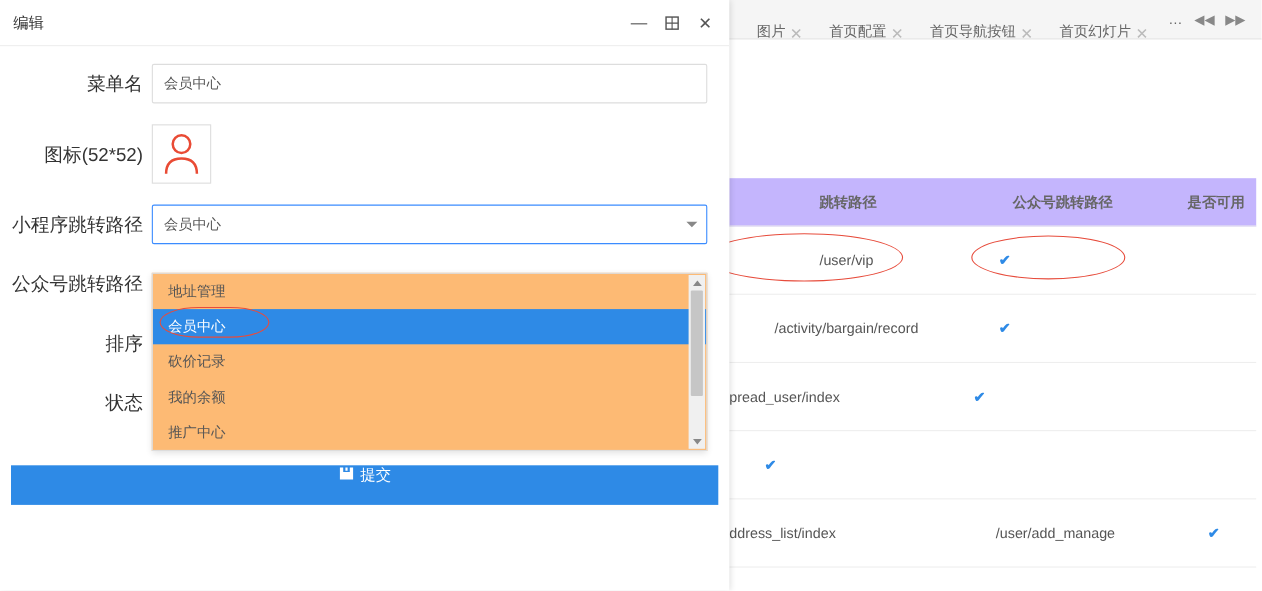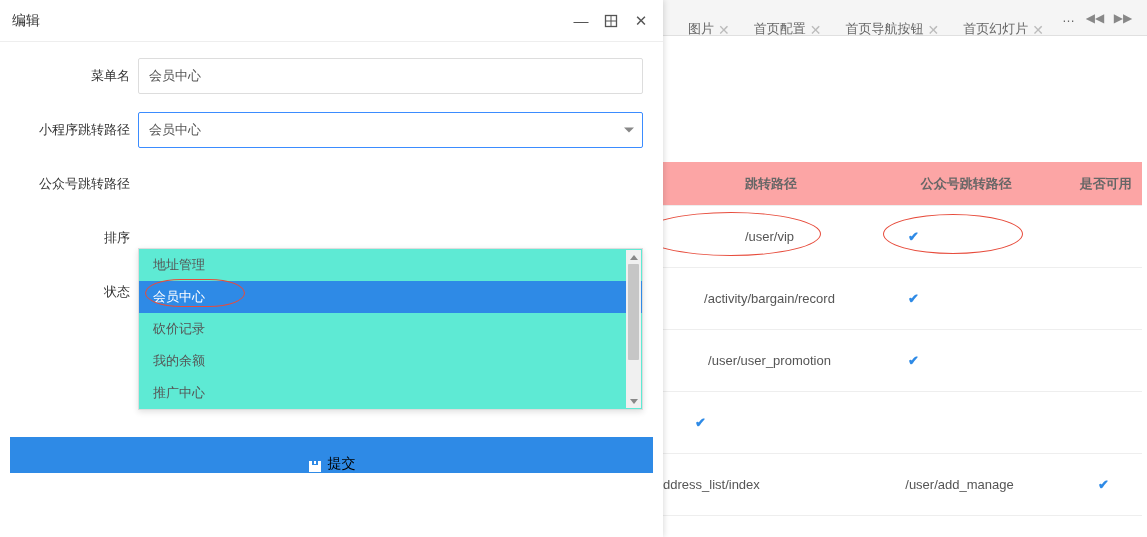--- a/index.html
+++ b/index.html
@@ -65,21 +65,21 @@
       right: 0;
       bottom: 0;
       background: #fff;
     }
     .table-header {
       position: absolute;
       top: 126px;
       left: 663px;
       right: 5px;
       height: 44px;
-      background: #fca5a5;
+      background: #c4b5fd;
       display: flex;
       align-items: center;
       border-bottom: 1px solid #eee;
       padding-left: 16px;
     }
     .th {
       color: #666;
       font-weight: bold;
       text-align: center;
     }
@@ -159,21 +159,21 @@
     .form-row {
       display: flex;
       align-items: center;
       margin-bottom: 18px;
       height: 36px;
     }
     .form-label {
       width: 128px;
       text-align: right;
       color: #333;
-      font-size: 13px;
+      font-size: 17px;
       padding-right: 8px;
     }
     .form-control {
       flex: 1;
     }
     .text-input {
       width: 505px;
       height: 36px;
       border: 1px solid #ddd;
       border-radius: 2px;
@@ -222,21 +222,21 @@
       border-left: 5px solid transparent;
       border-right: 5px solid transparent;
       border-top: 5px solid #888;
     }
 
     .dropdown {
       position: absolute;
       top: 248px;
       left: 138px;
       width: 505px;
-      background: #5eead4;
+      background: #fdba74;
       border: 1px solid #ddd;
       box-shadow: 0 2px 6px rgba(0,0,0,0.12);
       z-index: 30;
     }
     .dropdown-inner {
       max-height: 190px;
       overflow-y: hidden;
       position: relative;
     }
     .dropdown-item {
@@ -283,28 +283,28 @@
       justify-content: center;
     }
     .dd-scroll-arrow.up { top: 0; }
     .dd-scroll-arrow.down { bottom: 0; }
     .tri-up { width:0;height:0;border-left:4px solid transparent;border-right:4px solid transparent;border-bottom:5px solid #888;}
     .tri-down { width:0;height:0;border-left:4px solid transparent;border-right:4px solid transparent;border-top:5px solid #888;}
 
     
     .submit-bar {
       position: absolute;
-      bottom: 64px;
+      bottom: 78px;
       left: 10px;
       right: 10px;
       height: 36px;
       background: #2e8ae6;
-      color: #000000;
-      display: flex;
-      align-items: flex-end;
+      color: #ffffff;
+      display: flex;
+      align-items: flex-start;
       justify-content: center;
       cursor: pointer;
       font-size: 14px;
       z-index: 5;
     }
     .submit-icon {
       margin-right: 6px;
       display: inline-flex;
     }
   </style>
@@ -344,21 +344,21 @@
       <div class="red-ellipse" style="top:6px; left:-22px; width:180px; height:44px;"></div>
       <div class="red-ellipse" style="top:8px; left:220px; width:140px; height:40px;"></div>
       <div class="cell-pub">/user/vip</div>
       <div class="cell-avail"><span class="check-icon">✔</span></div>
     </div>
     <div class="row">
       <div class="cell-pub">/activity/bargain/record</div>
       <div class="cell-avail"><span class="check-icon">✔</span></div>
     </div>
     <div class="row">
-      <div class="cell-pub">/user/user_promotion</div>
+      <div class="cell-mini">pread_user/index</div>
       <div class="cell-avail"><span class="check-icon">✔</span></div>
     </div>
     <div class="row">
       <div class="cell-avail"><span class="check-icon">✔</span></div>
     </div>
     <div class="row">
       <div class="cell-mini">ddress_list/index</div>
       <div class="cell-pub">/user/add_manage</div>
       <div class="cell-avail"><span class="check-icon">✔</span></div>
     </div>
@@ -387,20 +387,31 @@
   </div>
 
   <div class="modal-body">
     <div class="form-row">
       <div class="form-label">菜单名</div>
       <div class="form-control">
         <input class="text-input" type="text" value="会员中心" style="">
       </div>
     </div>
 
+    <div class="form-row icon-row">
+      <div class="form-label">图标(52*52)</div>
+      <div class="form-control">
+        <div class="icon-box">
+          <svg width="34" height="40" viewBox="0 0 34 40">
+            <circle cx="17" cy="11" r="8" fill="none" stroke="#e94b35" stroke-width="2.3"></circle>
+            <path d="M 3 38 Q 3 24 17 24 Q 31 24 31 38" fill="none" stroke="#e94b35" stroke-width="2.3"></path>
+          </svg>
+        </div>
+      </div>
+    </div>
 
     <div class="form-row">
       <div class="form-label">小程序跳转路径</div>
       <div class="form-control select-wrapper">
         <div class="select-box">
           <span>会员中心</span>
           <span class="select-arrow"></span>
         </div>
       </div>
     </div>

